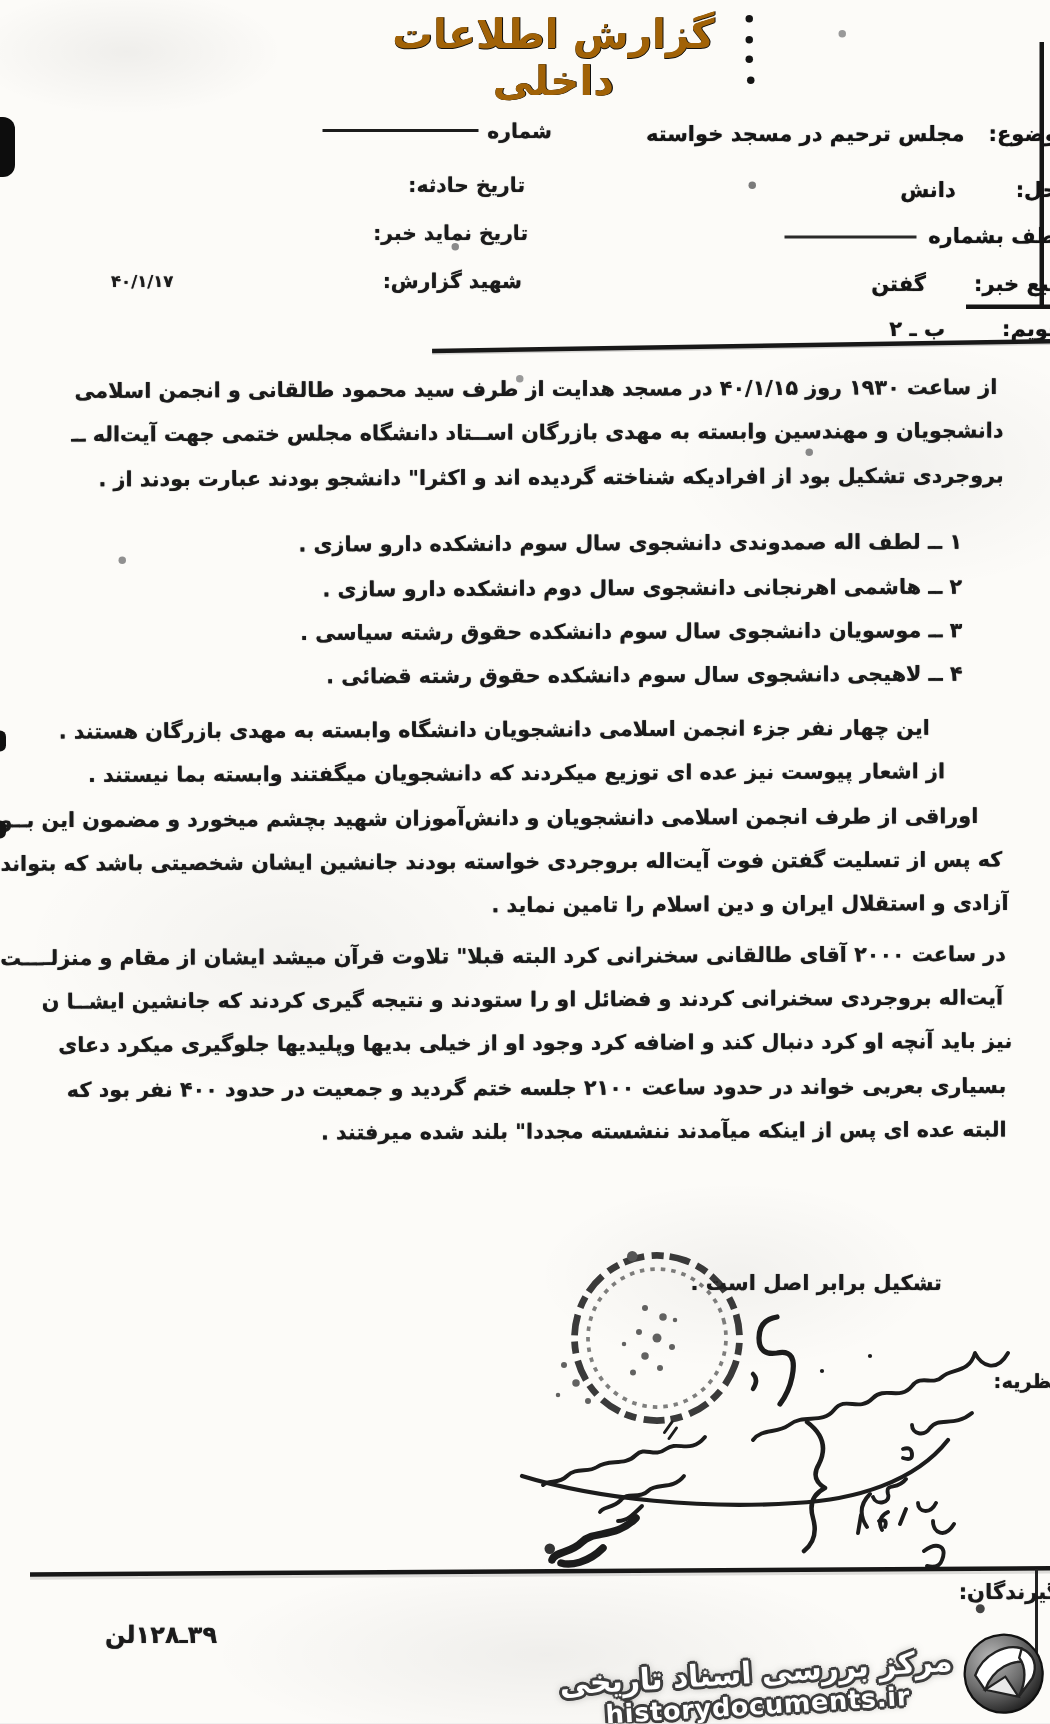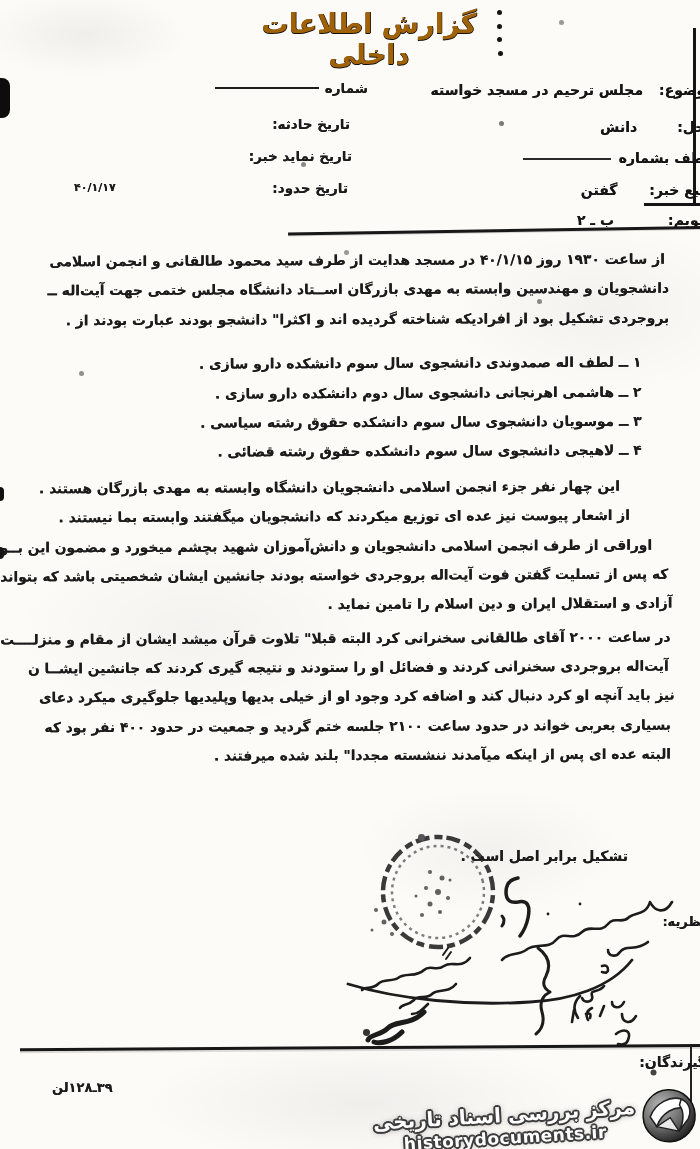--- a/index.html
+++ b/index.html
@@ -44,21 +44,21 @@
   .vline-bottom{position:absolute;right:8px;top:1046px;width:2.5px;height:64px;background:#222;}
   
   .doc-body{position:absolute;top:252px;left:0;right:0;direction:rtl;
     font-size:13.8px;font-weight:bold;transform:rotate(-.25deg);}
   .bl{height:29.4px;white-space:nowrap;text-align:right;}
   .mt15{margin-top:15px}.mt6{margin-top:6px}.mt4{margin-top:4px}
   
   .cert{position:absolute;right:72px;top:848px;direction:rtl;font-size:14px;font-weight:bold;}
   .opinion{position:absolute;right:-6px;top:914px;direction:rtl;font-size:13px;font-weight:bold;}
   .recipients{position:absolute;right:-6px;top:1054px;direction:rtl;font-size:14px;font-weight:bold;}
-  .arch-num{position:absolute;left:52px;top:1080px;direction:rtl;font-size:13px;font-weight:bold;letter-spacing:1px;text-align:center;}
+  .arch-num{position:absolute;left:70px;top:1080px;direction:rtl;font-size:16px;font-weight:bold;letter-spacing:1px;text-align:center;}
   .sig-svg{position:absolute;left:280px;top:820px;width:420px;height:240px;}
   
   .art1{position:absolute;left:-4px;top:78px;width:14px;height:40px;background:#0d0d0d;border-radius:0 8px 8px 0;}
   .art2{position:absolute;left:-2px;top:487px;width:6px;height:14px;background:#111;border-radius:0 4px 4px 0;}
   .art3{position:absolute;left:-2px;top:547px;width:6px;height:12px;background:#151515;border-radius:0 4px 4px 0;}
   .specks{position:absolute;left:0;top:0;width:3px;height:3px;border-radius:50%;background:transparent;
     box-shadow:500px 122px 0 1px #7a7a7a,302px 163px 0 1px #8a8a8a,560px 21px 0 1px #999,
     80px 372px 0 1px #909090,420px 836px 0 2px #555,365px 1031px 0 2px #333,
     652px 1071px 0 1.5px #444,345px 251px 0 1px #9a9a9a,538px 300px 0 1px #888;}
   
@@ -94,35 +94,35 @@
   <div class="fr ink" style="top:150px">
     <span class="lbl">عطف بشماره</span>
     <span class="ref-dash" style="margin-right:8px"></span>
   </div>
   <div class="fr ink" style="top:182px">
     <span class="lbl">منبع خبر:</span>
     <span class="val" style="margin-right:32px">گفتن</span>
   </div>
   <div class="fr ink" style="top:212px">
     <span class="lbl">تقویم:</span>
-    <span class="val" style="margin-right:54px">ب ـ ۲</span>
+    <span class="val" style="margin-right:38px">ب ـ ۲</span>
   </div>
 
   <div class="lrow ink" style="right:332px;top:80px">
     <span>شماره</span>
     <span class="num-dash" style="margin-right:6px"></span>
   </div>
   <div class="lrow ink" style="right:350px;top:116px">
     <span>تاریخ حادثه:</span>
   </div>
   <div class="lrow ink" style="right:348px;top:148px">
     <span>تاریخ نماید خبر:</span>
   </div>
   <div class="lrow ink" style="right:352px;top:180px">
-    <span>تاریخ حدود:</span>
+    <span>شهید گزارش:</span>
   </div>
   <div class="date-val ink">۴۰/۱/۱۷</div>
 
   <div class="vline-hdr"></div>
   <div class="hline-short"></div>
   <div class="hline-hdr"></div>
 
   <div class="doc-body ink">
     <div class="bl" style="padding-right:34px">از ساعت ۱۹۳۰ روز ۴۰/۱/۱۵ در مسجد هدایت از طرف سید محمود طالقانی و انجمن اسلامی</div>
     <div class="bl" style="padding-right:30px">دانشجویان و مهندسین وابسته به مهدی بازرگان اســتاد دانشگاه مجلس ختمی جهت آیت‌اله ــ</div>

